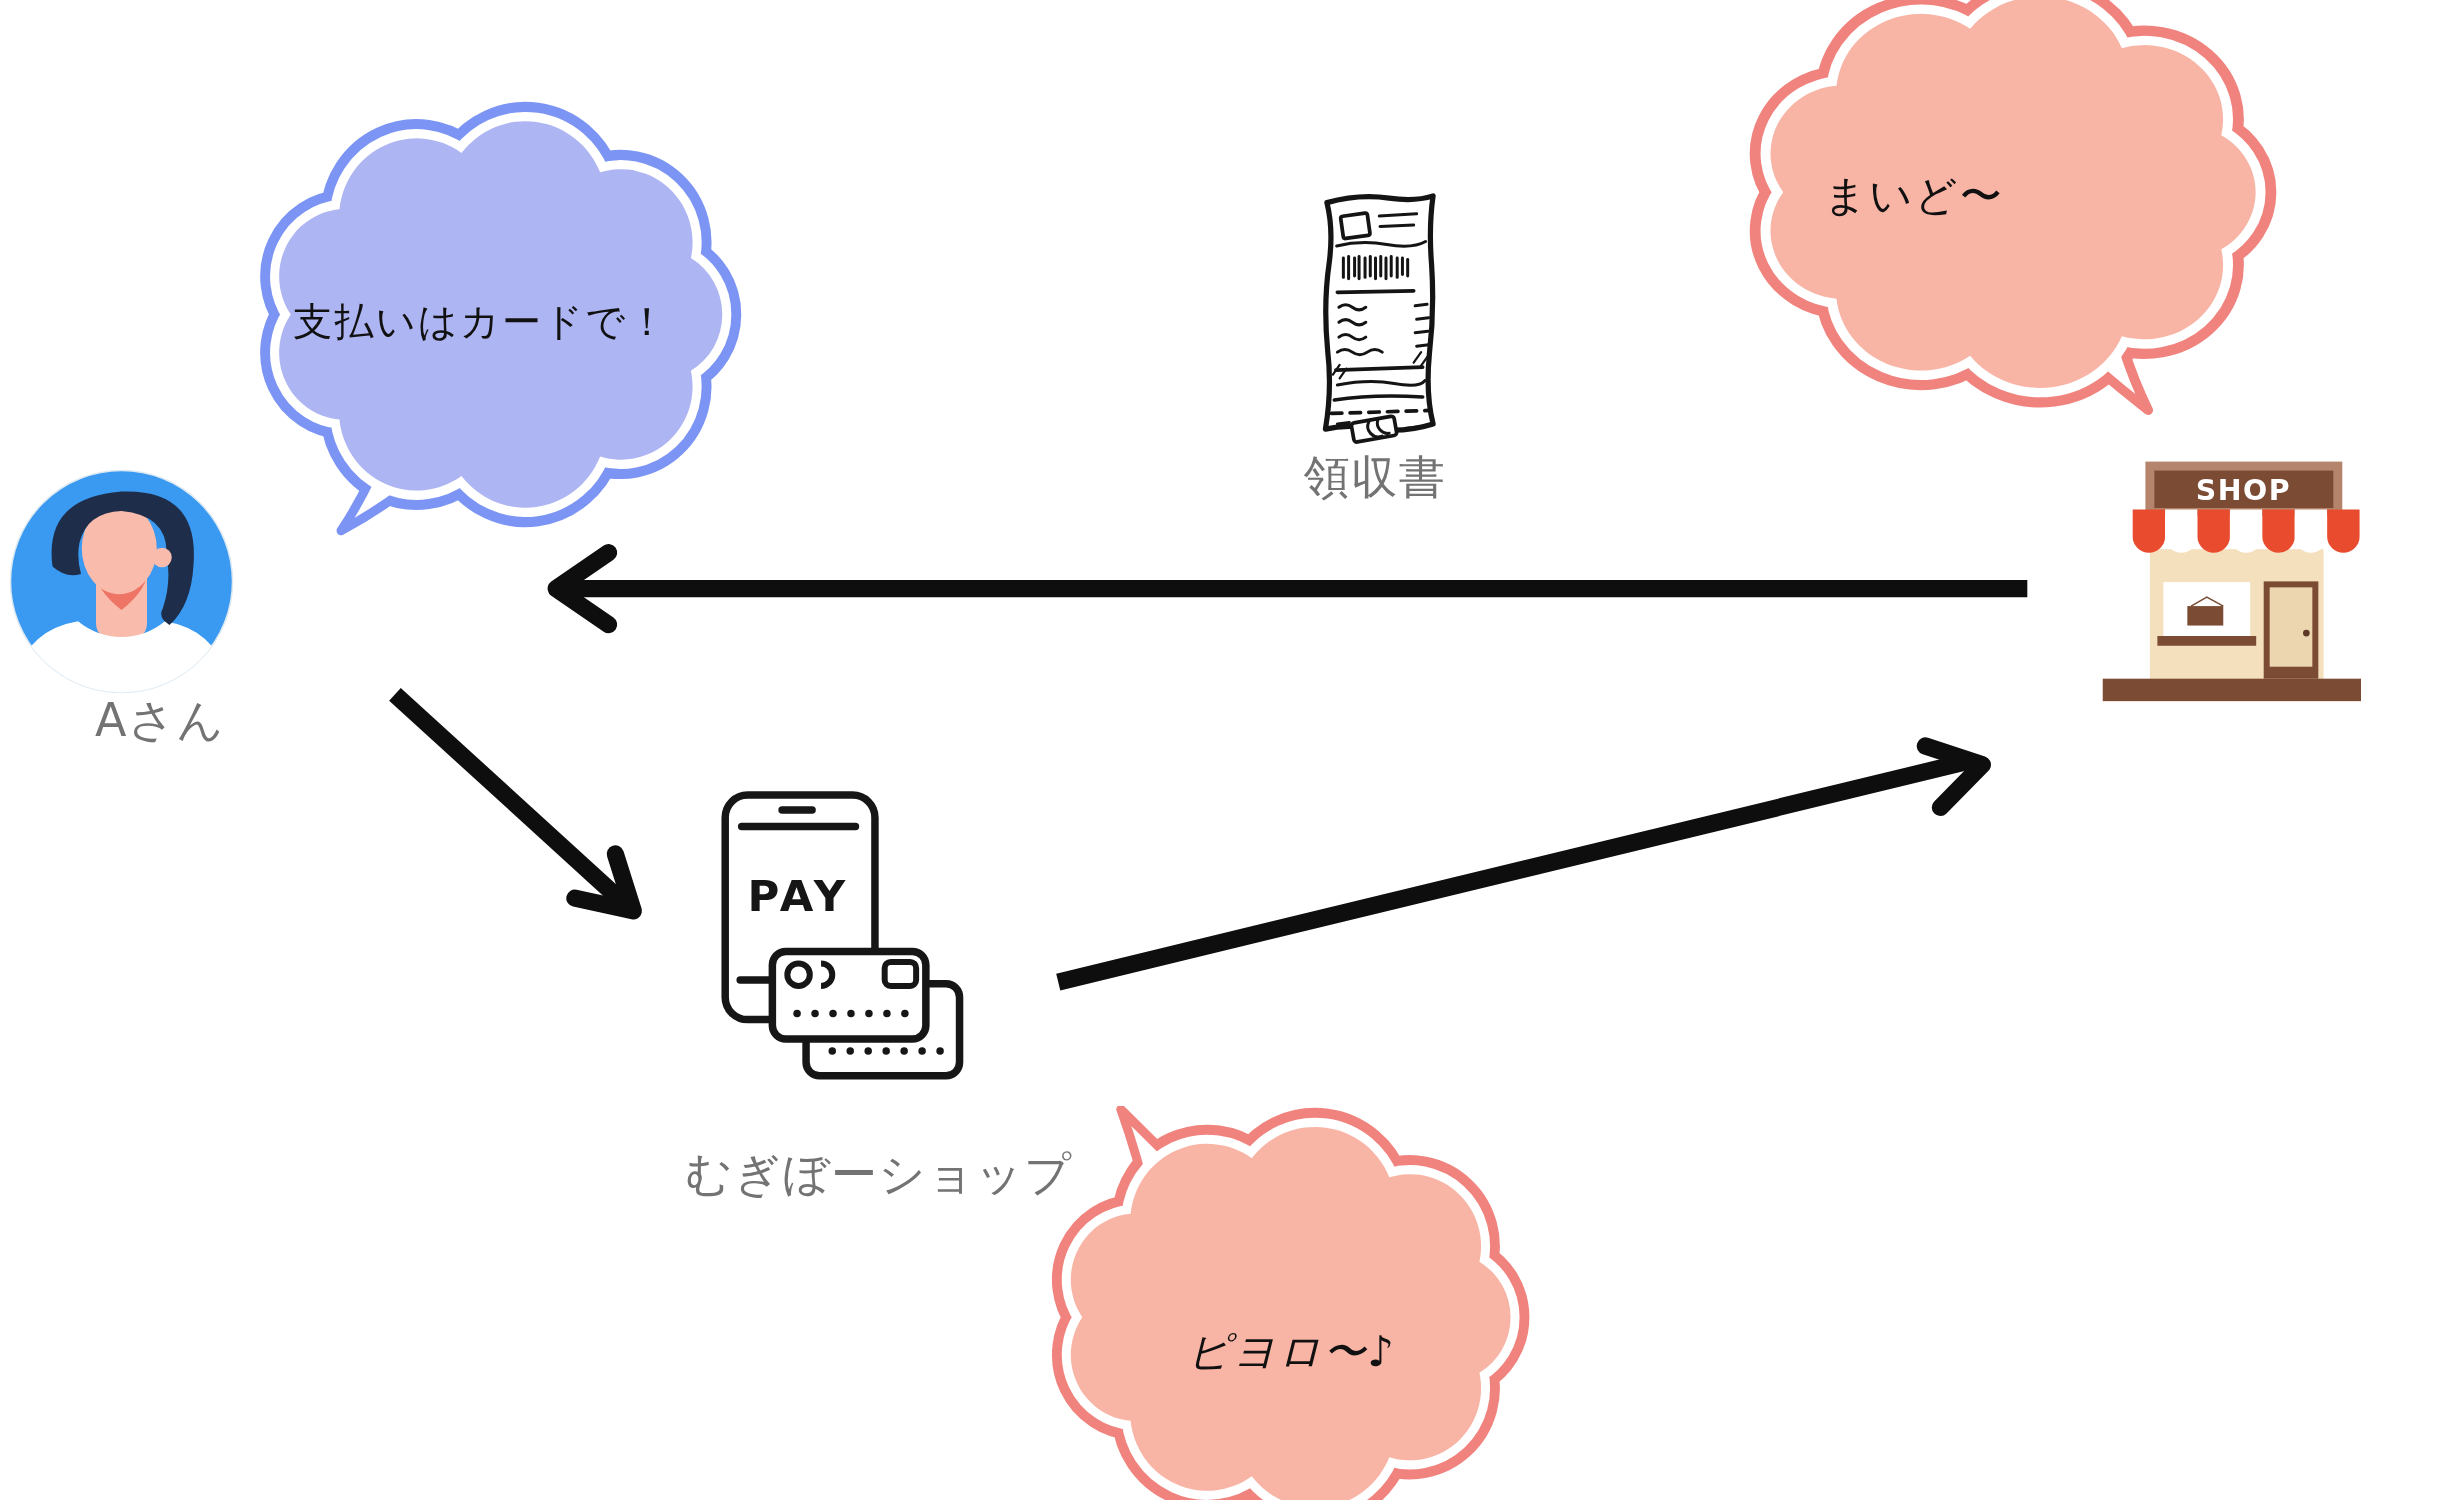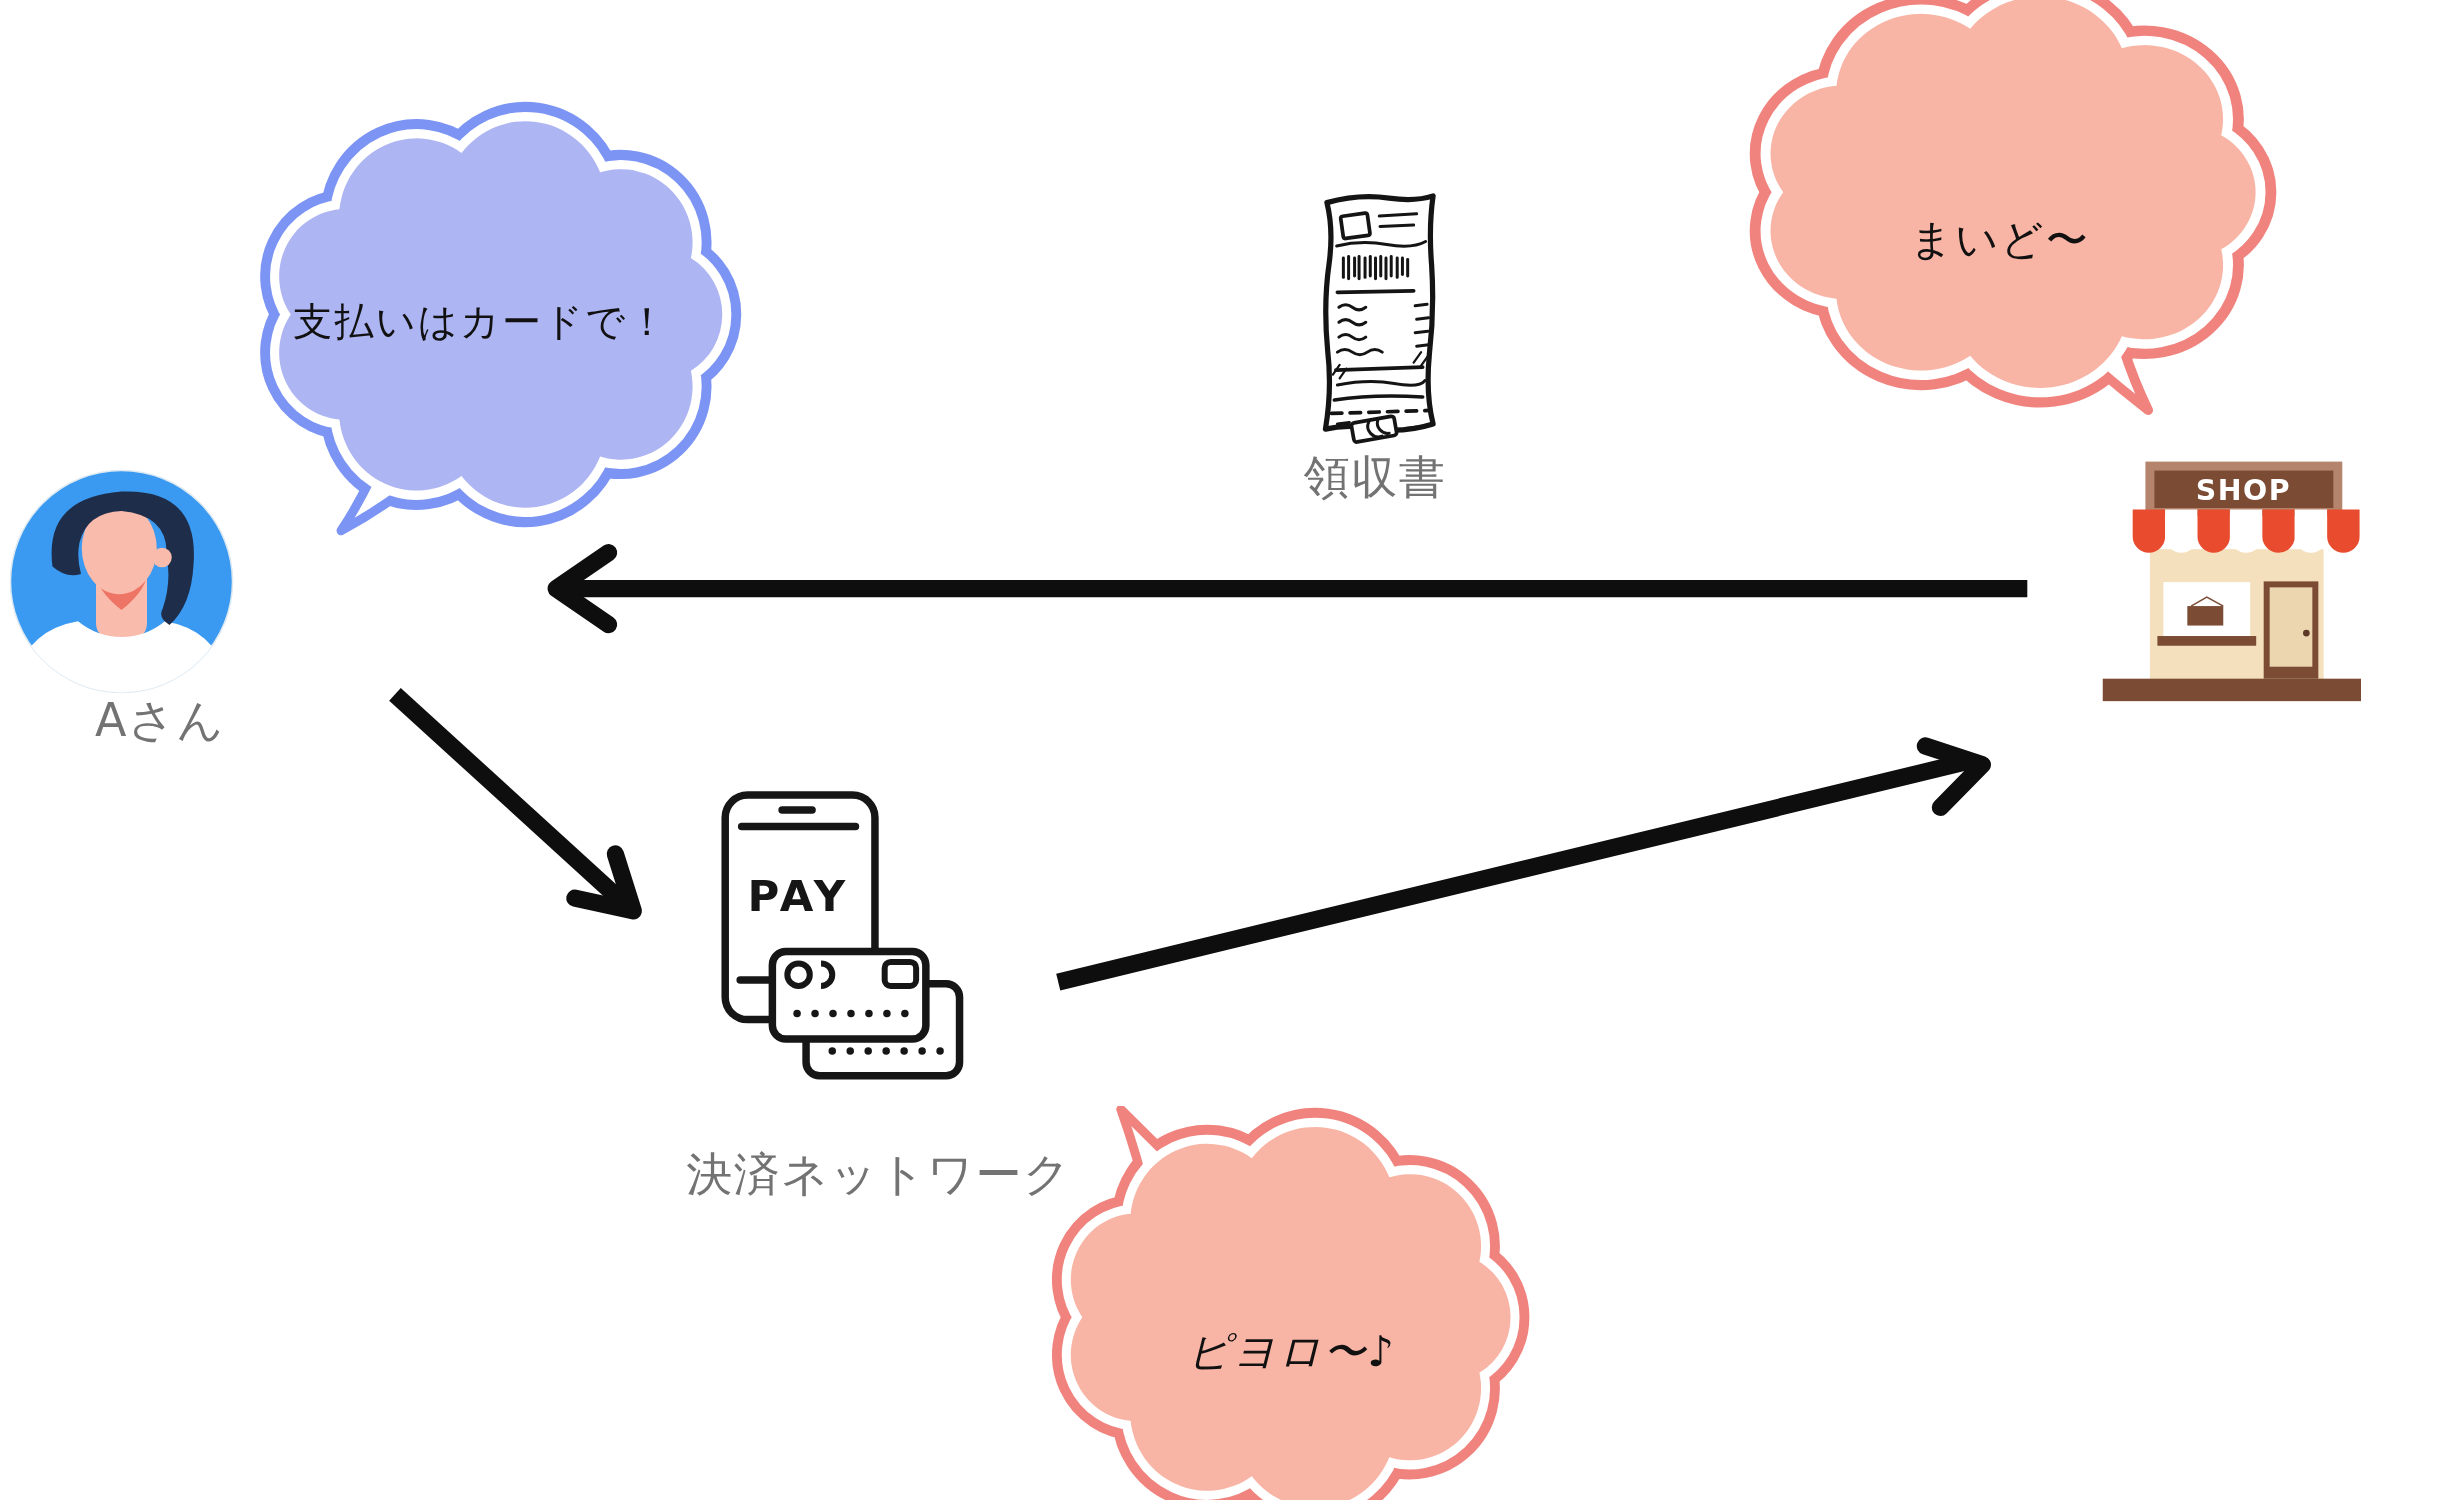--- a/index.html
+++ b/index.html
@@ -112,21 +112,21 @@
   <div class="caption" style="left:1375px;top:478px;">領収書</div>
 
   <svg class="abs" style="left:1720px;top:-25px;" width="578" height="477" viewBox="0 0 640 560" preserveAspectRatio="none">
     <g stroke-linejoin="round" stroke-linecap="round">
       <path d="M 70 255 A 80 80 0 0 1 129 130 A 94 94 0 0 1 277 63 A 98 98 0 0 1 445 86 A 87 87 0 0 1 555 188 A 78 78 0 0 1 555 322 A 87 87 0 0 1 445 424 A 98 98 0 0 1 277 447 A 94 94 0 0 1 129 380 A 80 80 0 0 1 70 255 Z" fill="#F0837D" stroke="#F0837D" stroke-width="46"></path>
       <path d="M 350 398 Q 415 462 474 511 Q 442 440 432 372 Z" fill="#ffffff" stroke="#F0837D" stroke-width="11"></path>
       <path d="M 70 255 A 80 80 0 0 1 129 130 A 94 94 0 0 1 277 63 A 98 98 0 0 1 445 86 A 87 87 0 0 1 555 188 A 78 78 0 0 1 555 322 A 87 87 0 0 1 445 424 A 98 98 0 0 1 277 447 A 94 94 0 0 1 129 380 A 80 80 0 0 1 70 255 Z" fill="#ffffff" stroke="#ffffff" stroke-width="22"></path>
       <path d="M 70 255 A 80 80 0 0 1 129 130 A 94 94 0 0 1 277 63 A 98 98 0 0 1 445 86 A 87 87 0 0 1 555 188 A 78 78 0 0 1 555 322 A 87 87 0 0 1 445 424 A 98 98 0 0 1 277 447 A 94 94 0 0 1 129 380 A 80 80 0 0 1 70 255 Z" fill="#F8B5A6"></path>
     </g>
   </svg>
-  <div class="bubble-text big" style="left:2000px;top:196px;margin-top:44px;">まいど〜</div>
+  <div class="bubble-text big" style="left:1914px;top:196px;">まいど〜</div>
 
   <svg class="abs" style="left:2099px;top:459px;" width="262" height="244" viewBox="0 0 350 325">
     <rect x="68" y="120" width="232" height="175" fill="#F4E0BC"></rect>
     <rect x="62" y="3" width="263" height="73" fill="#B5846C"></rect>
     <rect x="74" y="15" width="239" height="50" fill="#7B4B34"></rect>
     <text x="193" y="54" text-anchor="middle" font-size="38" font-weight="bold" letter-spacing="2" fill="#ffffff" font-family="DejaVu Sans, Liberation Sans, sans-serif">SHOP</text>
     <g>
       <path d="M 45 67 h 43.3 v 36 a 21.65 21.65 0 0 1 -43.3 0 Z" fill="#E94B2F"></path>
       <path d="M 88.3 67 h 43.3 v 36 a 21.65 21.65 0 0 1 -43.3 0 Z" fill="#ffffff"></path>
       <path d="M 131.6 67 h 43.3 v 36 a 21.65 21.65 0 0 1 -43.3 0 Z" fill="#E94B2F"></path>
@@ -174,21 +174,21 @@
         <circle cx="108" cy="300" r="5"></circle>
           <circle cx="132" cy="300" r="5"></circle>
           <circle cx="156" cy="300" r="5"></circle>
         <circle cx="180" cy="300" r="5"></circle>
           <circle cx="204" cy="300" r="5"></circle>
           <circle cx="228" cy="300" r="5"></circle>
         <circle cx="252" cy="300" r="5"></circle>
       </g>
     </g>
   </svg>
-  <div class="caption" style="left:879px;top:1175px;">決済ネットワーク</div>
+  <div class="caption" style="left:879px;top:1175px;">むぎぼーショップ</div>
 
   <svg class="abs" style="left:1025px;top:1106px;" width="524" height="464" viewBox="0 0 640 560" preserveAspectRatio="none">
     <g stroke-linejoin="round" stroke-linecap="round">
       <path d="M 70 255 A 80 80 0 0 1 129 130 A 94 94 0 0 1 277 63 A 98 98 0 0 1 445 86 A 87 87 0 0 1 555 188 A 78 78 0 0 1 555 322 A 87 87 0 0 1 445 424 A 98 98 0 0 1 277 447 A 94 94 0 0 1 129 380 A 80 80 0 0 1 70 255 Z" fill="#F0837D" stroke="#F0837D" stroke-width="46"></path>
       <path d="M 210 95 Q 158 44 117 4 Q 138 62 152 122 Z" fill="#ffffff" stroke="#F0837D" stroke-width="11"></path>
       <path d="M 70 255 A 80 80 0 0 1 129 130 A 94 94 0 0 1 277 63 A 98 98 0 0 1 445 86 A 87 87 0 0 1 555 188 A 78 78 0 0 1 555 322 A 87 87 0 0 1 445 424 A 98 98 0 0 1 277 447 A 94 94 0 0 1 129 380 A 80 80 0 0 1 70 255 Z" fill="#ffffff" stroke="#ffffff" stroke-width="22"></path>
       <path d="M 70 255 A 80 80 0 0 1 129 130 A 94 94 0 0 1 277 63 A 98 98 0 0 1 445 86 A 87 87 0 0 1 555 188 A 78 78 0 0 1 555 322 A 87 87 0 0 1 445 424 A 98 98 0 0 1 277 447 A 94 94 0 0 1 129 380 A 80 80 0 0 1 70 255 Z" fill="#F8B5A6"></path>
     </g>
   </svg>
   <div class="bubble-text big" style="left:1292px;top:1352px;font-style:italic;">ピヨロ〜♪</div>

